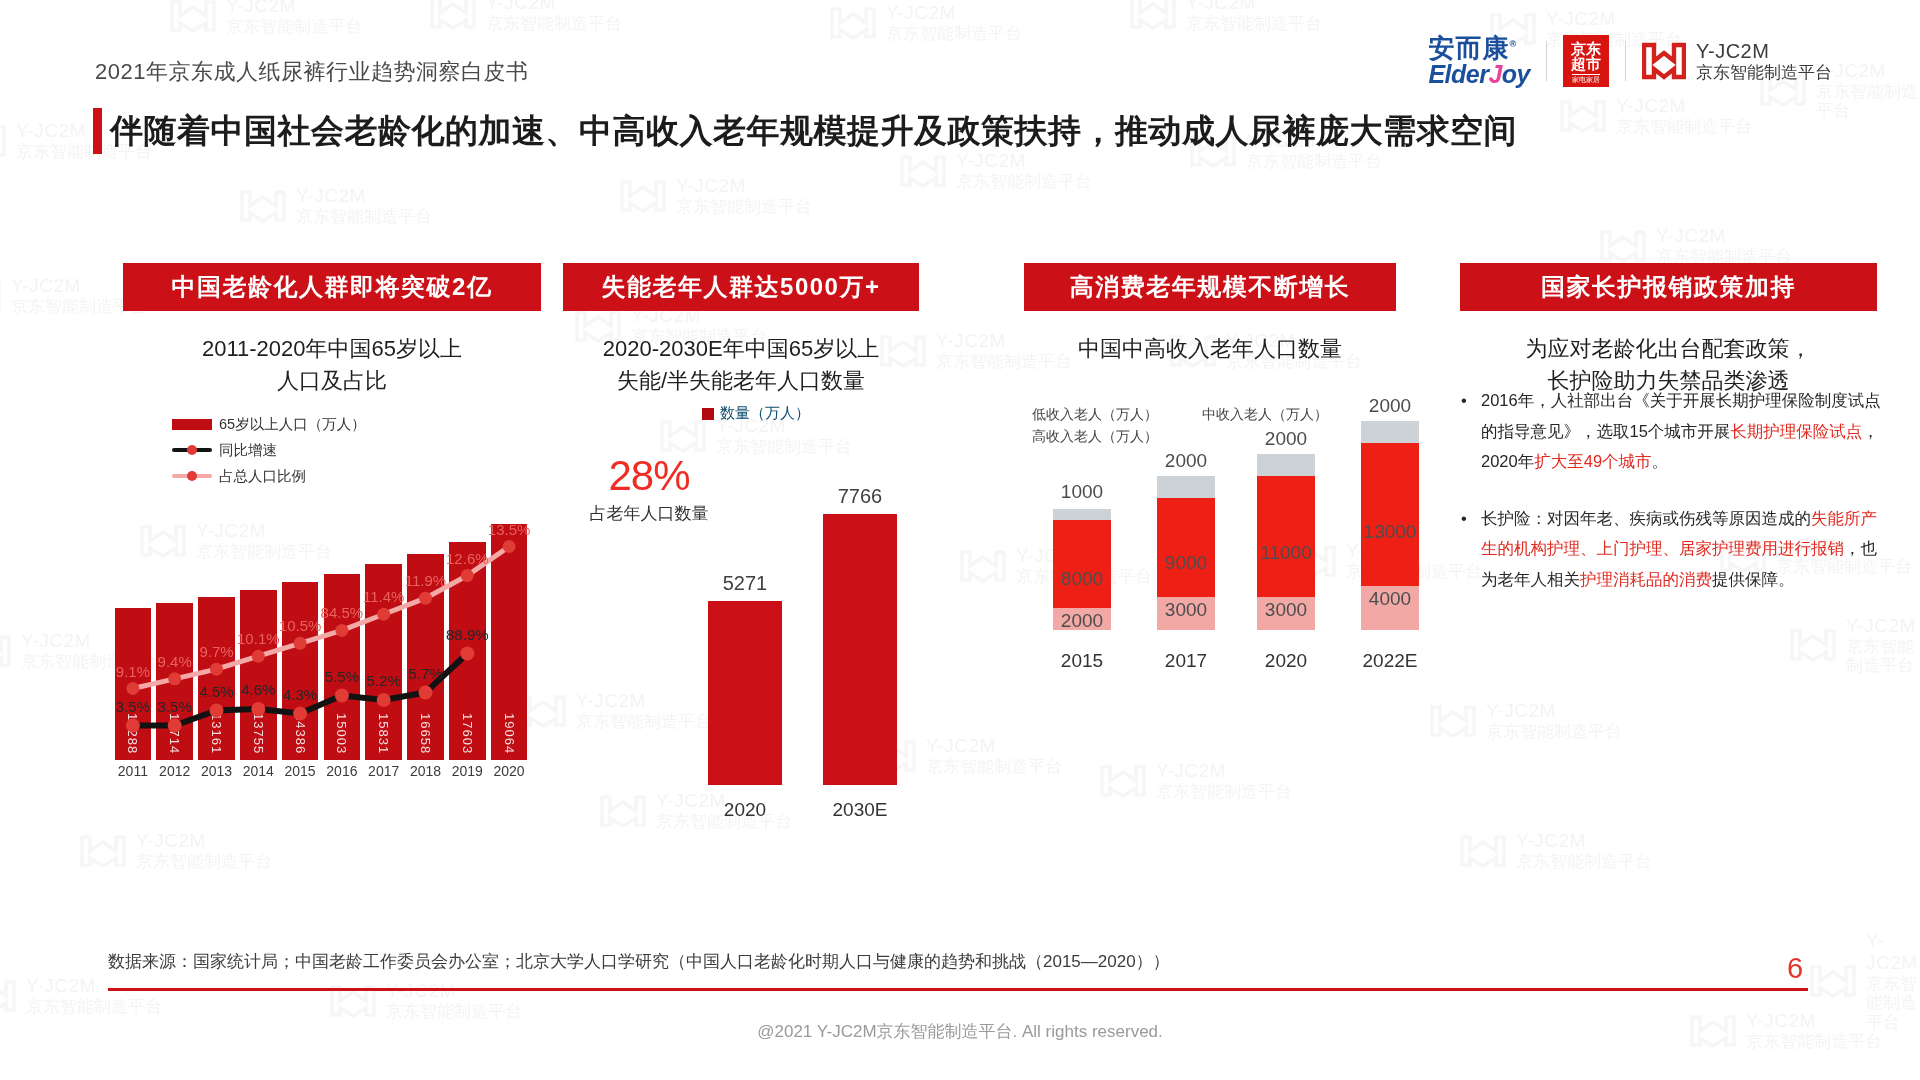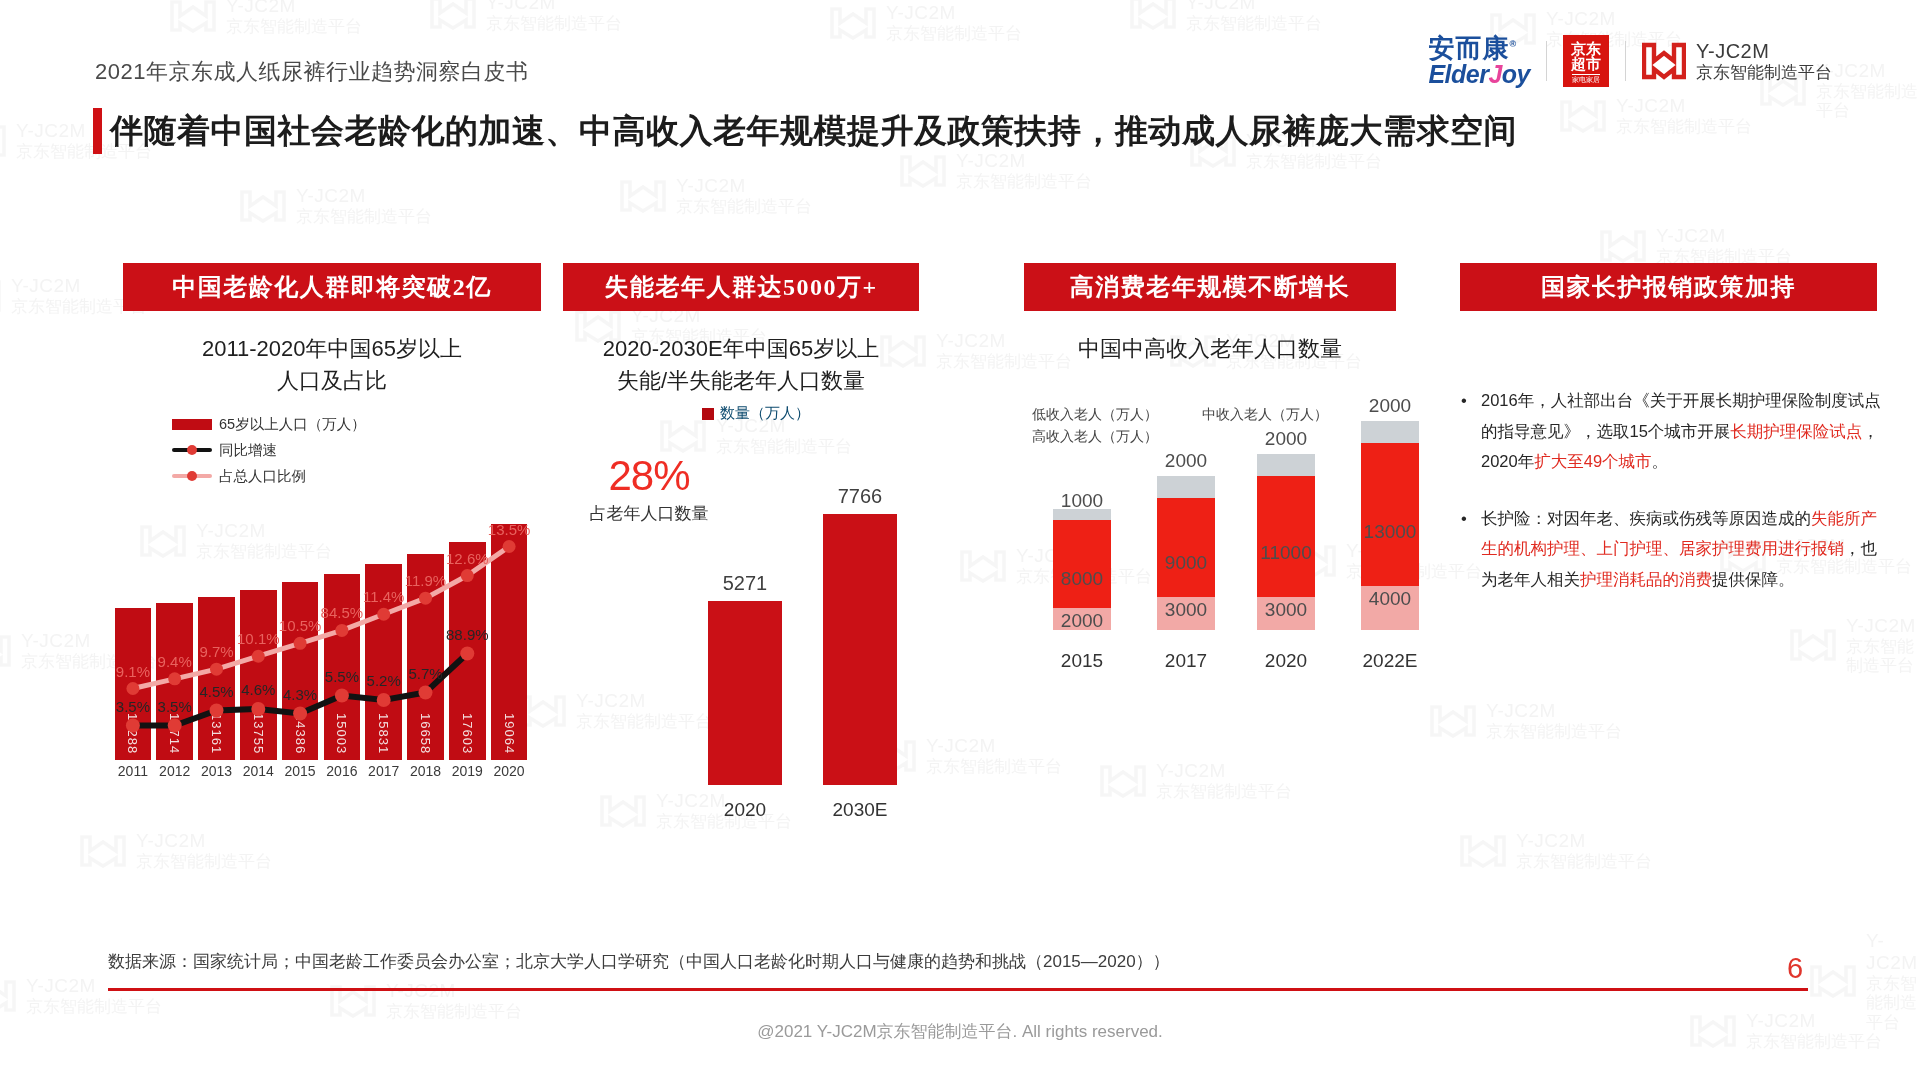--- a/index.html
+++ b/index.html
@@ -40,21 +40,21 @@
   #logo-yjc2m .txt .l1{font-size:20px;color:#3b3b3b;letter-spacing:.5px;}
   #logo-yjc2m .txt .l2{font-size:17px;color:#3b3b3b;}
   
   #headline{position:absolute;left:93px;top:108px;display:flex;align-items:center;gap:8px;z-index:3;}
   #headline .accent{width:9px;height:46px;background:#cf1014;flex:none;}
   #headline .txt{font-size:33px;font-weight:bold;color:#1c1c1c;letter-spacing:.5px;white-space:nowrap;}
   
   #panels{position:absolute;left:0;top:263px;width:1920px;height:600px;z-index:2;}
   .panel{position:absolute;top:0;}
   .panel-head{background:#cb1017;color:#fff;height:48px;display:flex;align-items:center;justify-content:center;
-              font-size:24px;font-weight:bold;letter-spacing:1.5px;font-family:Liberation Serif, serif;}
+              font-size:24px;font-weight:bold;letter-spacing:1.5px;}
   .panel-sub{margin-top:22px;text-align:center;font-size:22px;line-height:1.45;color:#1f1f1f;}
   #panel1{left:123px;width:418px;}
   #panel2{left:563px;width:356px;}
   #panel3{left:1024px;width:372px;}
   #panel4{left:1460px;width:417px;}
   
   #chart1{position:absolute;left:100px;top:400px;width:440px;height:440px;z-index:2;}
   #c1-legend{position:absolute;left:72px;top:11px;}
   .lg-row{display:flex;align-items:center;gap:7px;height:26px;font-size:14.5px;color:#333;}
   .lg-swatch-bar{width:40px;height:11px;background:#c00c13;}
@@ -478,20 +478,24 @@
     </div>
   </div>
   <div class="panel" id="panel3">
     <div class="panel-head">高消费老年规模不断增长</div>
     <div class="panel-sub">
       <div>中国中高收入老年人口数量</div>
     </div>
   </div>
   <div class="panel" id="panel4">
     <div class="panel-head">国家长护报销政策加持</div>
+    <div class="panel-sub">
+      <div>为应对老龄化出台配套政策，</div>
+      <div>长护险助力失禁品类渗透</div>
+    </div>
   </div>
 </div>
 
 <div id="chart1">
   <div id="c1-legend">
       <div class="lg-row">
         <span class="lg-swatch-bar"></span>
         <span>65岁以上人口（万人）</span>
       </div>
       <div class="lg-row">
@@ -634,21 +638,21 @@
           <span>高收入老人（万人）</span>
         </span>
     </div>
   </div>
   <div id="c3-plot" style="position: absolute; left: 0px; top: 0px; width: 400px; height: 440px;">
       <div class="c3-seg" style="left: 43px; width: 58px; top: 207.949px; height: 22.0513px; background: rgb(242, 169, 166);"></div>
       <div class="c3-seglabel" style="left: 72px; top: 209.949px;">2000</div>
       <div class="c3-seg" style="left: 43px; width: 58px; top: 119.744px; height: 88.2051px; background: rgb(238, 32, 21);"></div>
       <div class="c3-seglabel" style="left: 72px; top: 168.256px;">8000</div>
       <div class="c3-seg" style="left: 43px; width: 58px; top: 108.718px; height: 11.0256px; background: rgb(205, 210, 214);"></div>
-      <div class="c3-seglabel" style="left: 72px; top: 90px;">1000</div>
+      <div class="c3-seglabel" style="left: 72px; top: 81px;">1000</div>
       <div class="c3-cat" style="left: 72px; top: 250px;">2015</div>
       <div class="c3-seg" style="left: 147px; width: 58px; top: 196.923px; height: 33.0769px; background: rgb(242, 169, 166);"></div>
       <div class="c3-seglabel" style="left: 176px; top: 198.923px;">3000</div>
       <div class="c3-seg" style="left: 147px; width: 58px; top: 97.6923px; height: 99.2308px; background: rgb(238, 32, 21);"></div>
       <div class="c3-seglabel" style="left: 176px; top: 152.269px;">9000</div>
       <div class="c3-seg" style="left: 147px; width: 58px; top: 75.641px; height: 22.0513px; background: rgb(205, 210, 214);"></div>
       <div class="c3-seglabel" style="left: 176px; top: 49.641px;">2000</div>
       <div class="c3-cat" style="left: 176px; top: 250px;">2017</div>
       <div class="c3-seg" style="left: 247px; width: 58px; top: 196.923px; height: 33.0769px; background: rgb(242, 169, 166);"></div>
       <div class="c3-seglabel" style="left: 276px; top: 198.923px;">3000</div>

